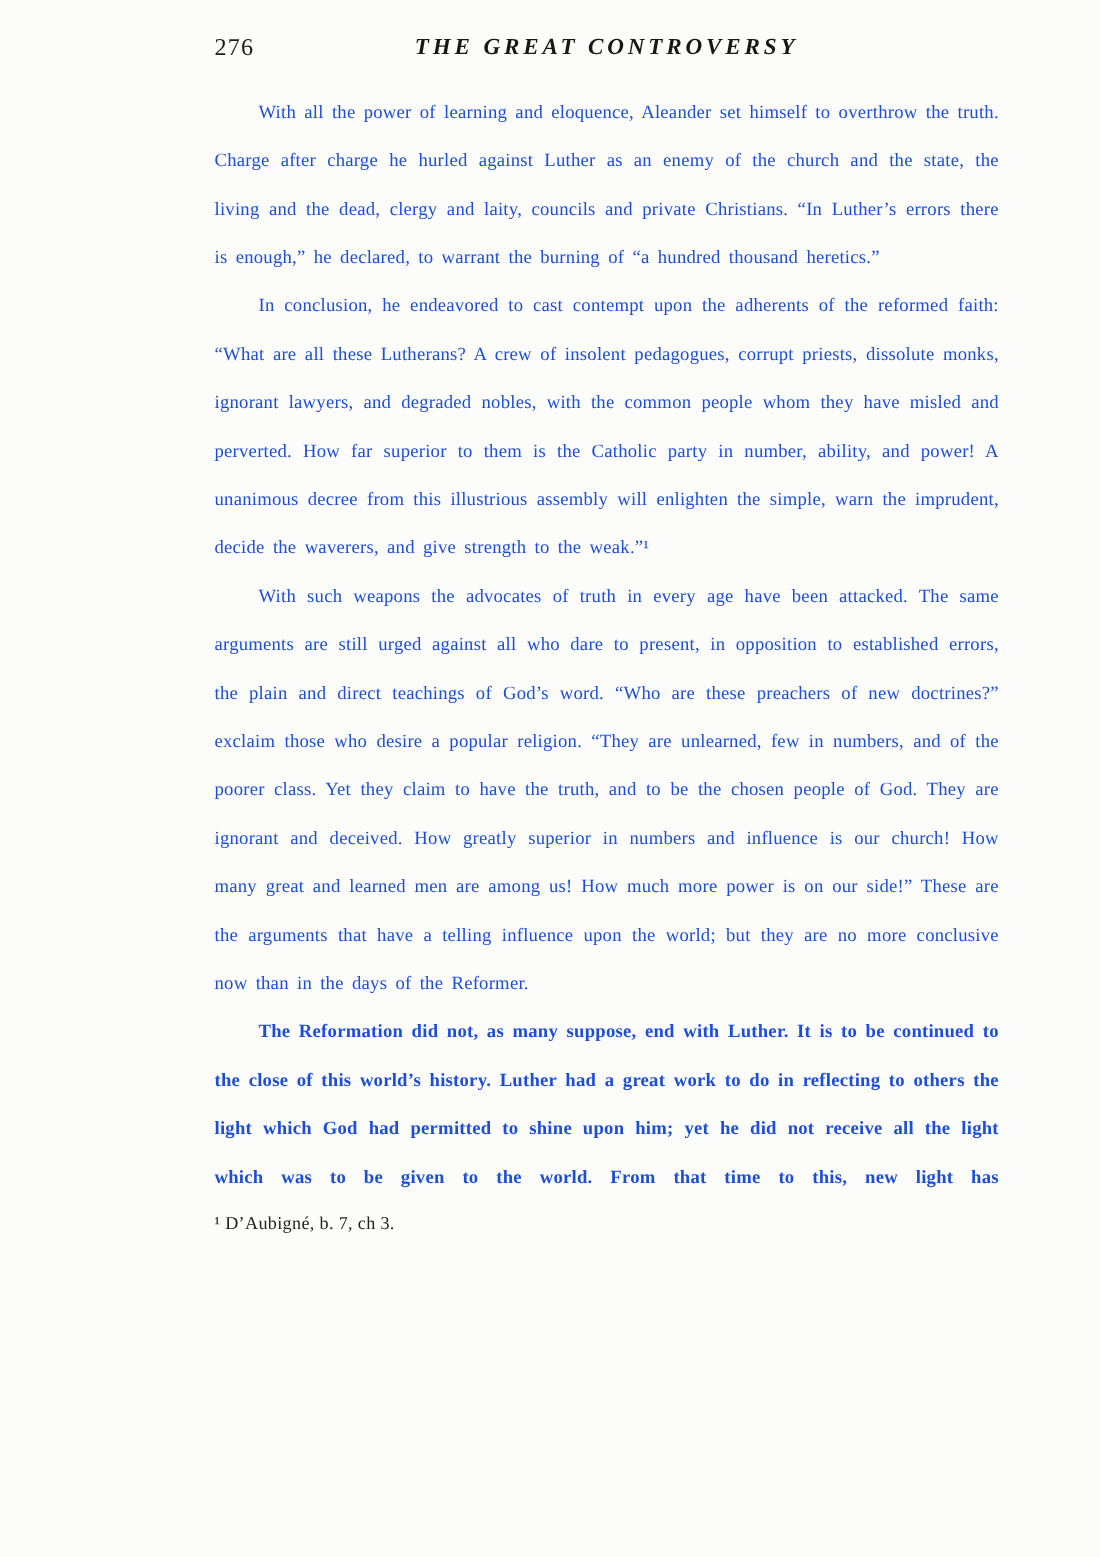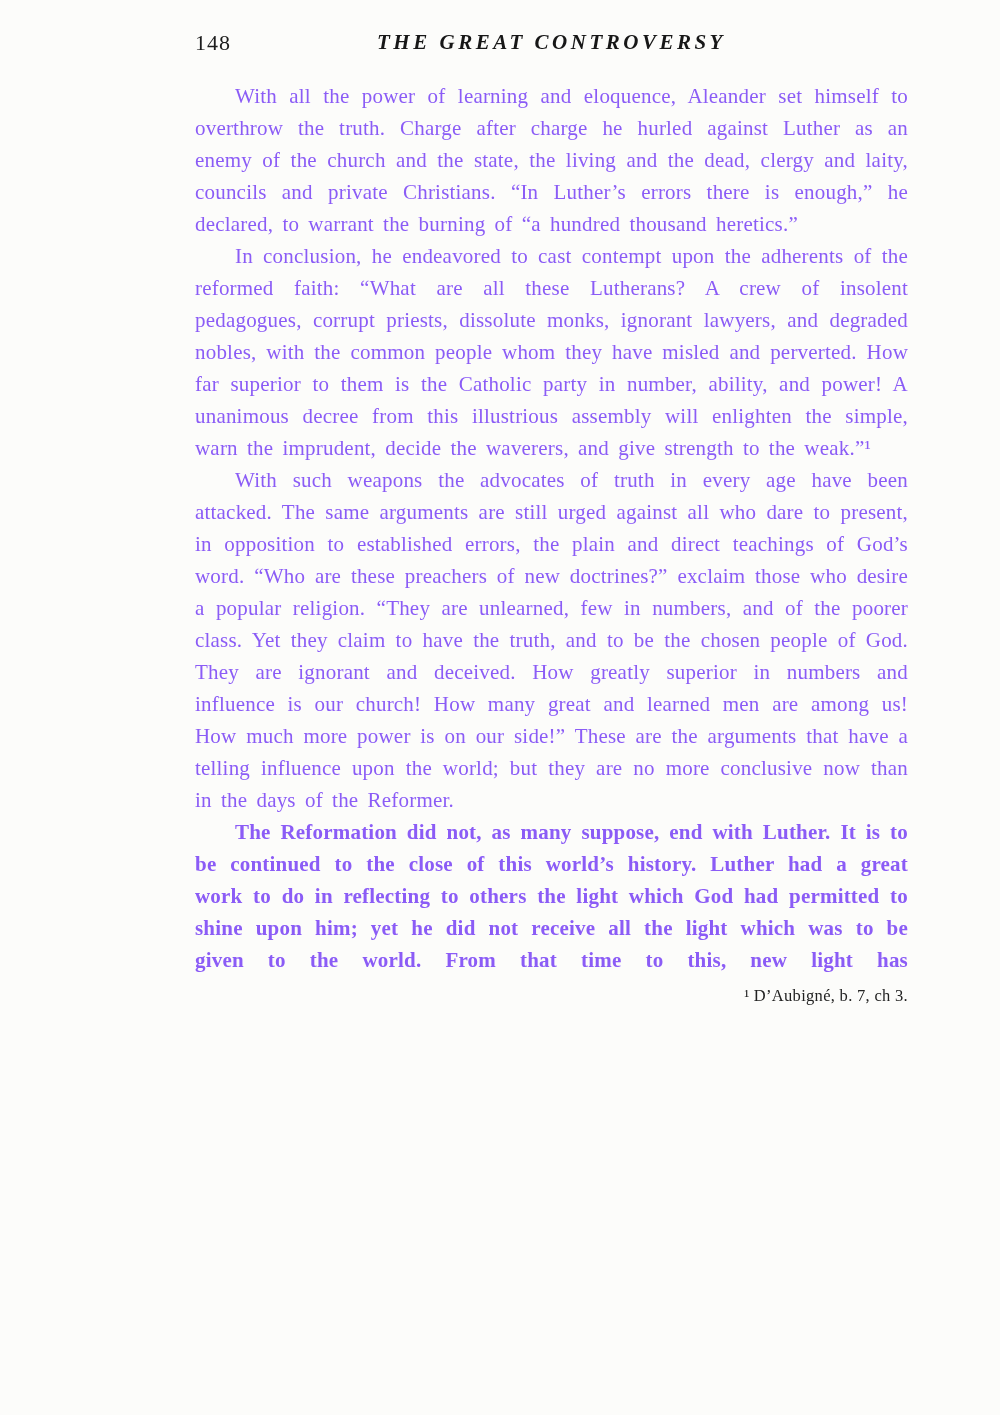--- a/index.html
+++ b/index.html
@@ -40,47 +40,47 @@
     text-align: center;
     font-size: 21px;
     font-style: italic;
     font-weight: bold;
     letter-spacing: 3.5px;
     color: #171717;
     white-space: nowrap;
   }
   .page-body p {
     margin: 0;
-    font-size: 21px;
-    line-height: 32px;
+    font-size: 17px;
+    line-height: 44px;
     text-align: justify;
     text-indent: 40px;
     letter-spacing: 0.2px;
     word-spacing: 0.18em;
-    color: #8b5cf6;
+    color: #1d4ed8;
   }
   .page-body p.continues {
     text-align-last: justify;
     font-weight: bold;
   }
   .page-footnote {
     margin-top: 10px;
-    text-align: right;
+    text-align: left;
     font-size: 16.5px;
     letter-spacing: 0.3px;
     color: #222;
   }
 </style>
 </head>
 <body>
 
 <div class="page">
 
   <header class="page-header">
-    <span class="page-number">148</span>
+    <span class="page-number">276</span>
     <span class="running-title">THE GREAT CONTROVERSY</span>
   </header>
 
   <main class="page-body">
     <p>With all the power of learning and eloquence, Aleander set himself to overthrow the truth. Charge after charge he hurled against Luther as an enemy of the church and the state, the living and the dead, clergy and laity, councils and private Christians. “In Luther’s errors there is enough,” he declared, to warrant the burning of “a hundred thousand heretics.”</p>
     <p>In conclusion, he endeavored to cast contempt upon the adherents of the reformed faith: “What are all these Lutherans? A crew of insolent pedagogues, corrupt priests, dissolute monks, ignorant lawyers, and degraded nobles, with the common people whom they have misled and perverted. How far superior to them is the Catholic party in number, ability, and power! A unanimous decree from this illustrious assembly will enlighten the simple, warn the imprudent, decide the waverers, and give strength to the weak.”¹</p>
     <p>With such weapons the advocates of truth in every age have been attacked. The same arguments are still urged against all who dare to present, in opposition to established errors, the plain and direct teachings of God’s word. “Who are these preachers of new doctrines?” exclaim those who desire a popular religion. “They are unlearned, few in numbers, and of the poorer class. Yet they claim to have the truth, and to be the chosen people of God. They are ignorant and deceived. How greatly superior in numbers and influence is our church! How many great and learned men are among us! How much more power is on our side!” These are the arguments that have a telling influence upon the world; but they are no more conclusive now than in the days of the Reformer.</p>
     <p class="continues">The Reformation did not, as many suppose, end with Luther. It is to be continued to the close of this world’s history. Luther had a great work to do in reflecting to others the light which God had permitted to shine upon him; yet he did not receive all the light which was to be given to the world. From that time to this, new light has</p>
   </main>
 

